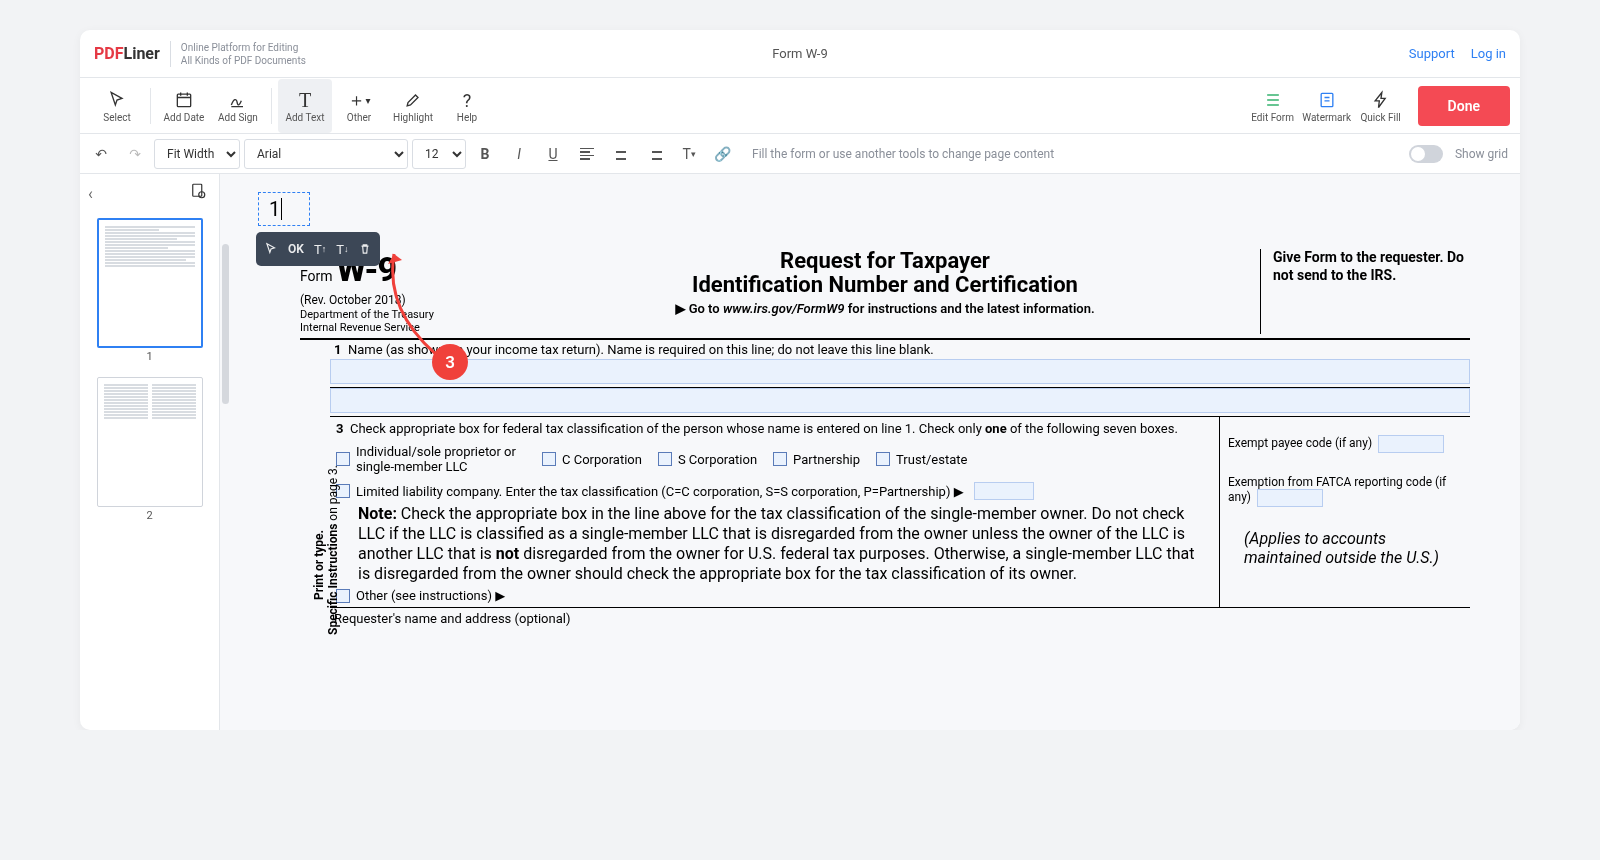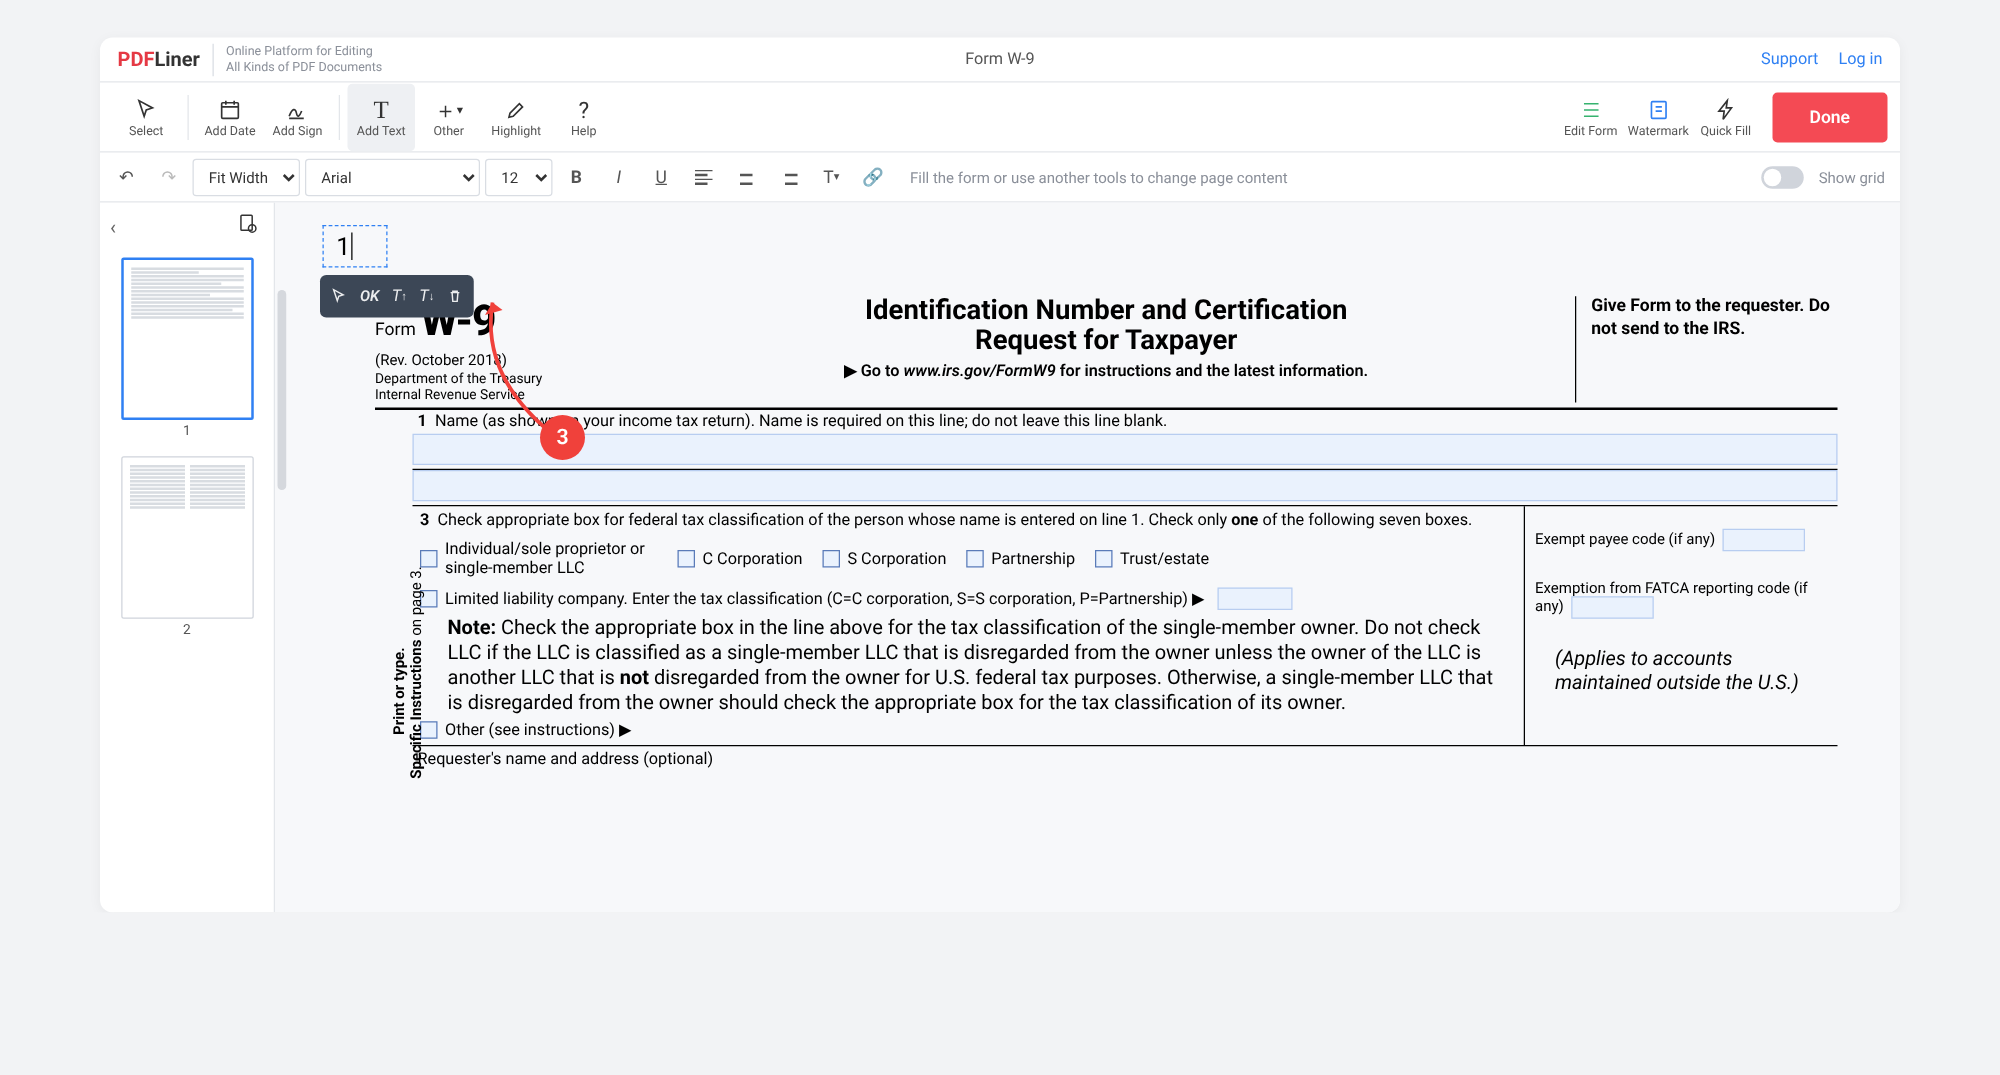--- a/index.html
+++ b/index.html
@@ -1,18 +1,18 @@
 <!DOCTYPE html>
 <html><head>
 <meta charset="utf-8">
 <style>
 * { margin: 0; padding: 0; box-sizing: border-box; font-family: -apple-system, BlinkMacSystemFont, "Segoe UI", Roboto, Arial, sans-serif; }
 body { background: #f2f3f5; display: flex; justify-content: center; align-items: flex-start; padding: 30px 0 0 0; }
 .window { width: 1440px; height: 700px; background: #fff; border-radius: 10px; box-shadow: 0 2px 10px rgba(0,0,0,.05); overflow: hidden; display: flex; flex-direction: column; position: relative; }
-.topbar { height: 36px; border-bottom: 1px solid #e3e6ea; display: flex; align-items: center; padding: 0 14px; }
+.topbar { height: 48px; border-bottom: 1px solid #e3e6ea; display: flex; align-items: center; padding: 0 14px; }
 .logo { display: flex; align-items: center; gap: 10px; }
 .logo-text { font-weight: 700; font-size: 16px; }
 .logo-text .red { color: #e53944; }
 .logo-text .dark { color: #333; }
 .tagline { font-size: 10px; color: #8a8f99; border-left: 1px solid #d9dde3; padding-left: 10px; line-height: 1.3; }
 .doc-title { position: absolute; left: 50%; transform: translateX(-50%); font-size: 13px; color: #555; }
 .top-right { margin-left: auto; display: flex; gap: 16px; font-size: 13px; color: #2f80f3; }
 .top-right a { cursor: pointer; }
 
 .toolbar { height: 56px; border-bottom: 1px solid #e3e6ea; display: flex; align-items: center; padding: 0 10px; }
@@ -44,21 +44,21 @@
 .tf-line { height: 2px; background: #d8dce1; }
 
 .canvas-wrap { flex: 1; background: #f7f8fa; overflow: hidden; position: relative; }
 .scroll-track { position: absolute; left: 2px; top: 70px; width: 7px; height: 160px; background: #d5d8dd; border-radius: 4px; }
 .page { position: absolute; left: 30px; top: 10px; width: 1260px; background: #fff; }
 
 
 .textbox { position: absolute; left: 8px; top: 8px; width: 52px; height: 34px; border: 1.5px dashed #2f80f3; display: flex; align-items: center; padding-left: 10px; font-size: 20px; font-family: Arial; color: #000; }
 .textbox .caret { width: 1px; height: 22px; background: #000; margin-left: 1px; }
 .text-toolbar { position: absolute; left: 6px; top: 48px; height: 34px; background: #3c4756; border-radius: 5px; display: flex; align-items: center; padding: 0 8px; gap: 10px; color: #fff; font-size: 12px; z-index: 5; }
-.text-toolbar .t-btn { cursor: pointer; opacity: .9; display: flex; align-items: center; font-style: italic; }
+.text-toolbar .t-btn { cursor: pointer; opacity: .9; display: flex; align-items: center; }
 .text-toolbar .ok { font-weight: 600; }
 
 .annotation { position: absolute; left: 182px; top: 160px; width: 36px; height: 36px; background: #f0413b; border-radius: 50%; color: #fff; display: flex; align-items: center; justify-content: center; font-weight: 600; font-size: 17px; z-index: 6; }
 .arrow-svg { position: absolute; left: 132px; top: 62px; z-index: 4; pointer-events: none; }
 
 
 .w9 { position: absolute; left: 50px; top: 65px; right: 40px; }
 .w9-head { display: flex; border-bottom: 2px solid #000; padding-bottom: 4px; }
 .w9-left { width: 210px; }
 .w9-form { font-size: 14px; }
@@ -193,21 +193,21 @@
         </span>
         <span>Quick Fill</span>
       </div>
     <button class="done-btn">Done</button>
   </div>
 
   <div class="formatbar">
     <div class="fmt-btn">↶</div>
     <div class="fmt-btn" style="opacity:.4;">↷</div>
     <select class="fmt-sel" style="width:86px;"><option>Fit Width</option></select>
-    <select class="fmt-sel" style="width:140px;"><option>Arial</option></select>
+    <select class="fmt-sel" style="width:164px;"><option>Arial</option></select>
     <select class="fmt-sel" style="width:54px;"><option>12</option></select>
     <div class="fmt-btn">
         <b>B</b>
       </div>
     <div class="fmt-btn">
         <i>I</i>
       </div>
     <div class="fmt-btn">
         <u>U</u>
       </div>
@@ -338,22 +338,22 @@
 
         <div class="w9">
           <div class="w9-head">
             <div class="w9-left">
               <span class="w9-form">Form</span> <span class="w9-big">W-9</span><br>
               <span class="w9-rev">(Rev. October 2018)</span><br>
               <div class="w9-dept">Department of the Treasury</div>
               <div class="w9-dept">Internal Revenue Service</div>
             </div>
             <div class="w9-center">
+              <div class="w9-title">Request for Taxpayer</div>
               <div class="w9-title">Identification Number and Certification</div>
-              <div class="w9-title">Request for Taxpayer</div>
               <div class="w9-goto"><span>▶ Go to </span><i>www.irs.gov/FormW9</i><span> for instructions and the latest information.</span></div>
             </div>
             <div class="w9-right">Give Form to the requester. Do not send to the IRS.</div>
           </div>
 
           <div class="w9-body">
             <div class="w9-sideways">
               <div class="rot1">Print or type.</div>
               <div class="rot2"><span>Specific Instructions</span><span style="font-weight:400"> on page 3.</span></div>
             </div>

